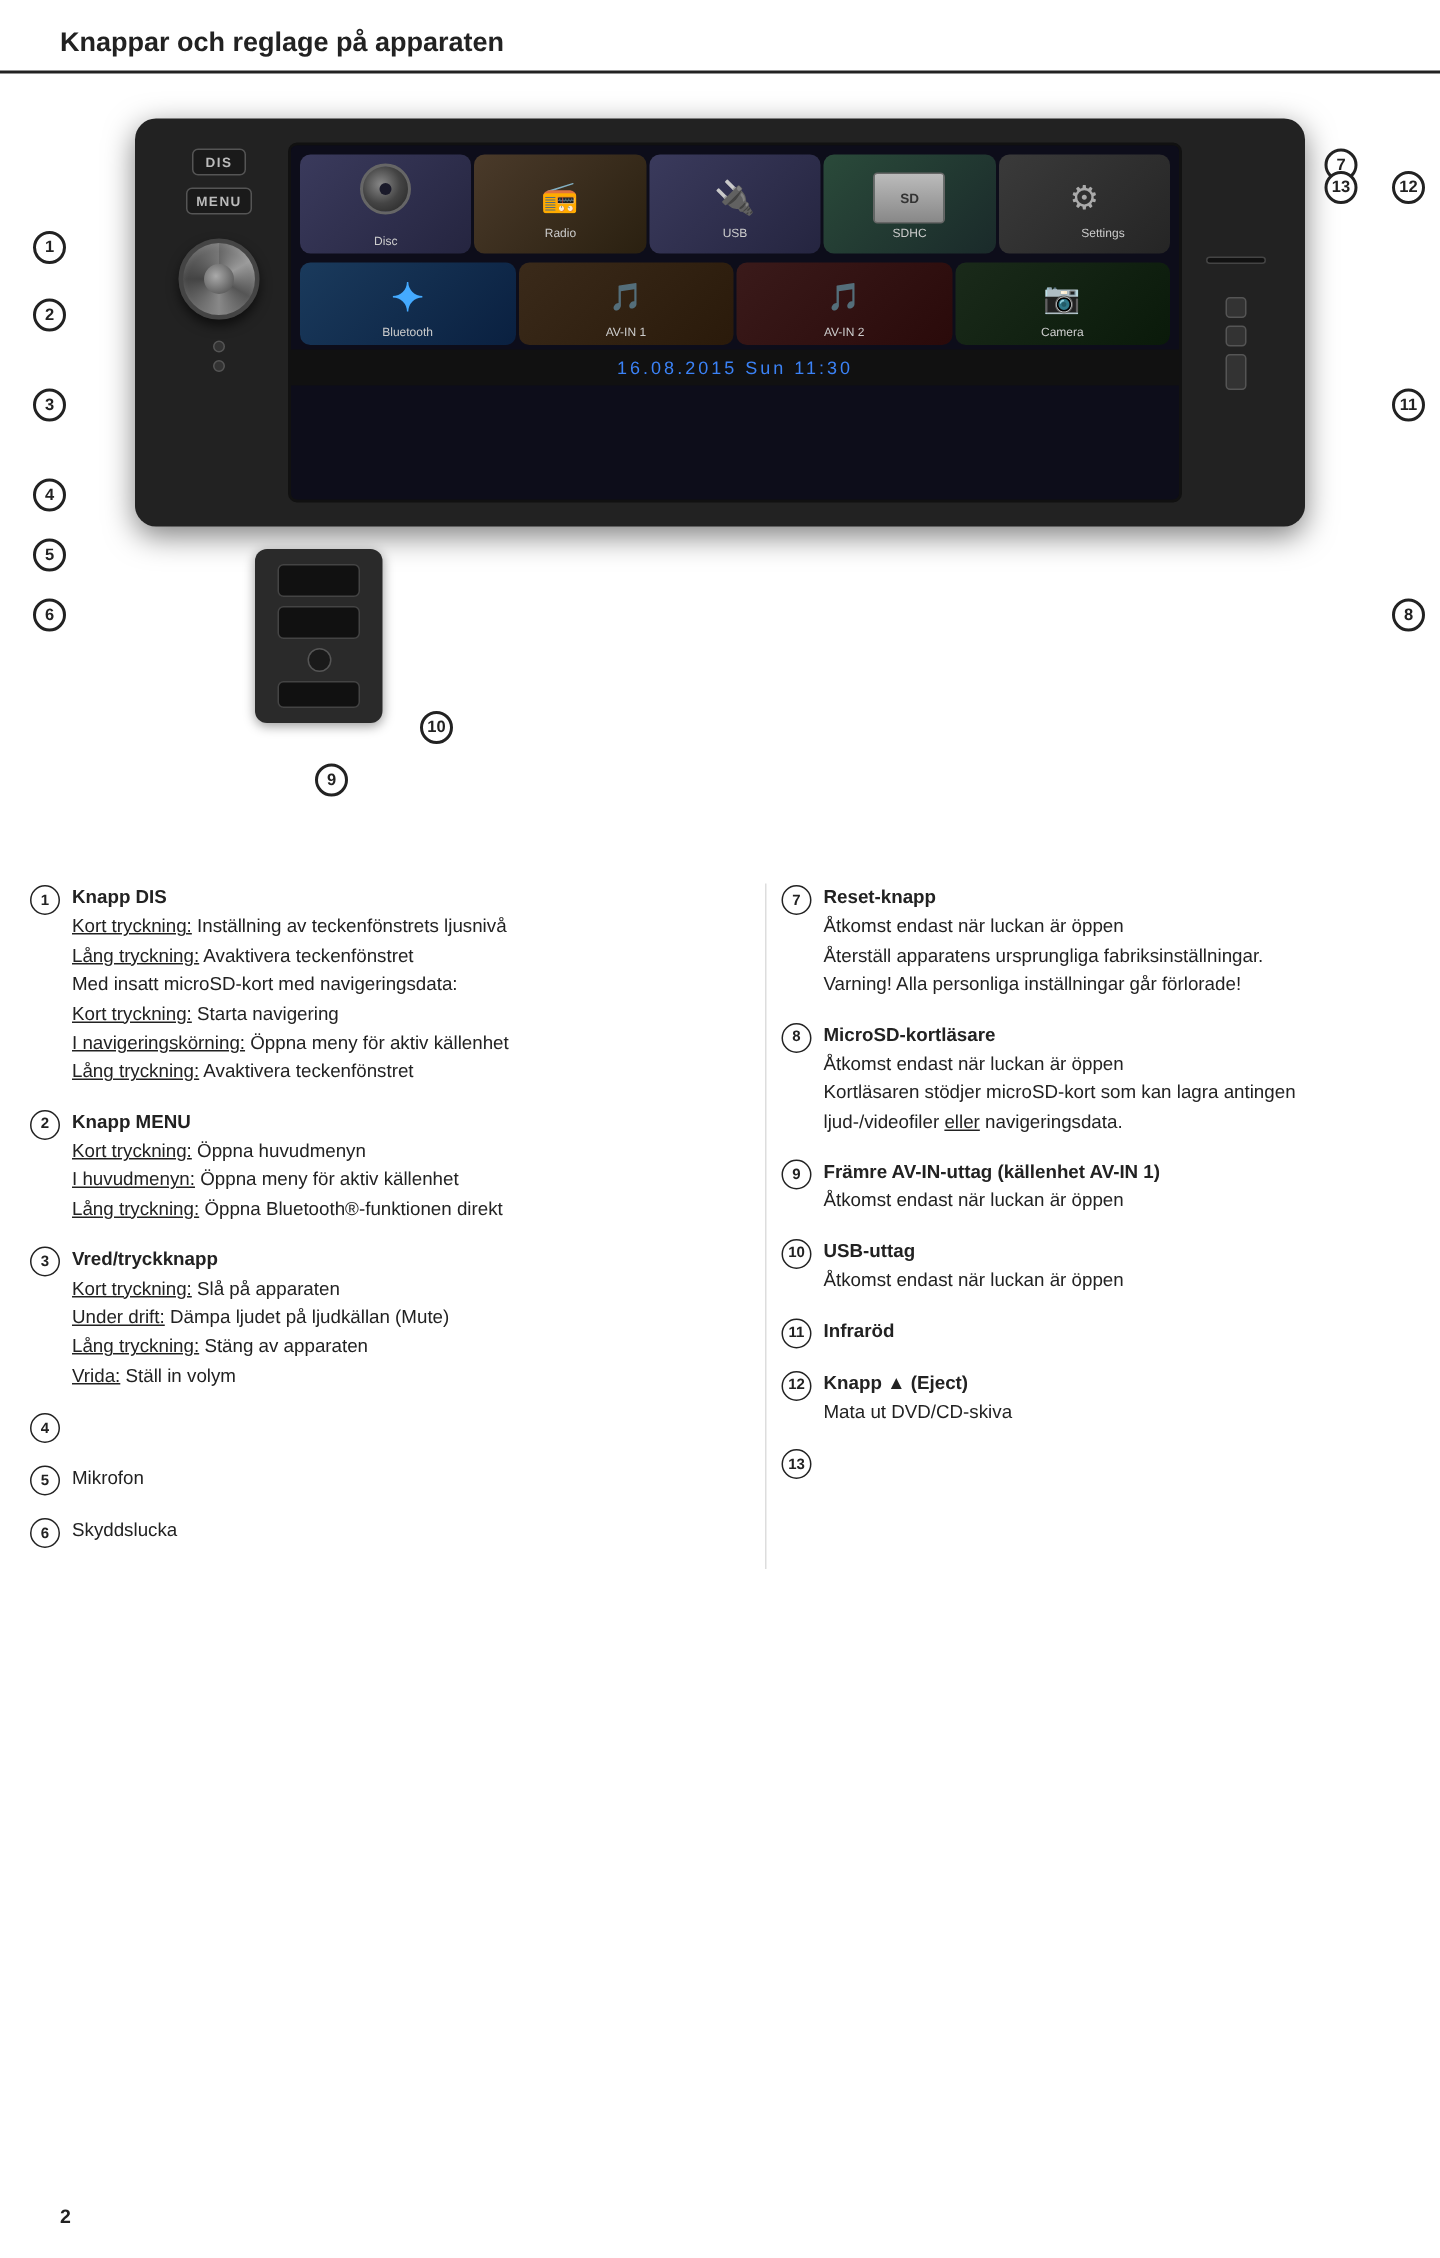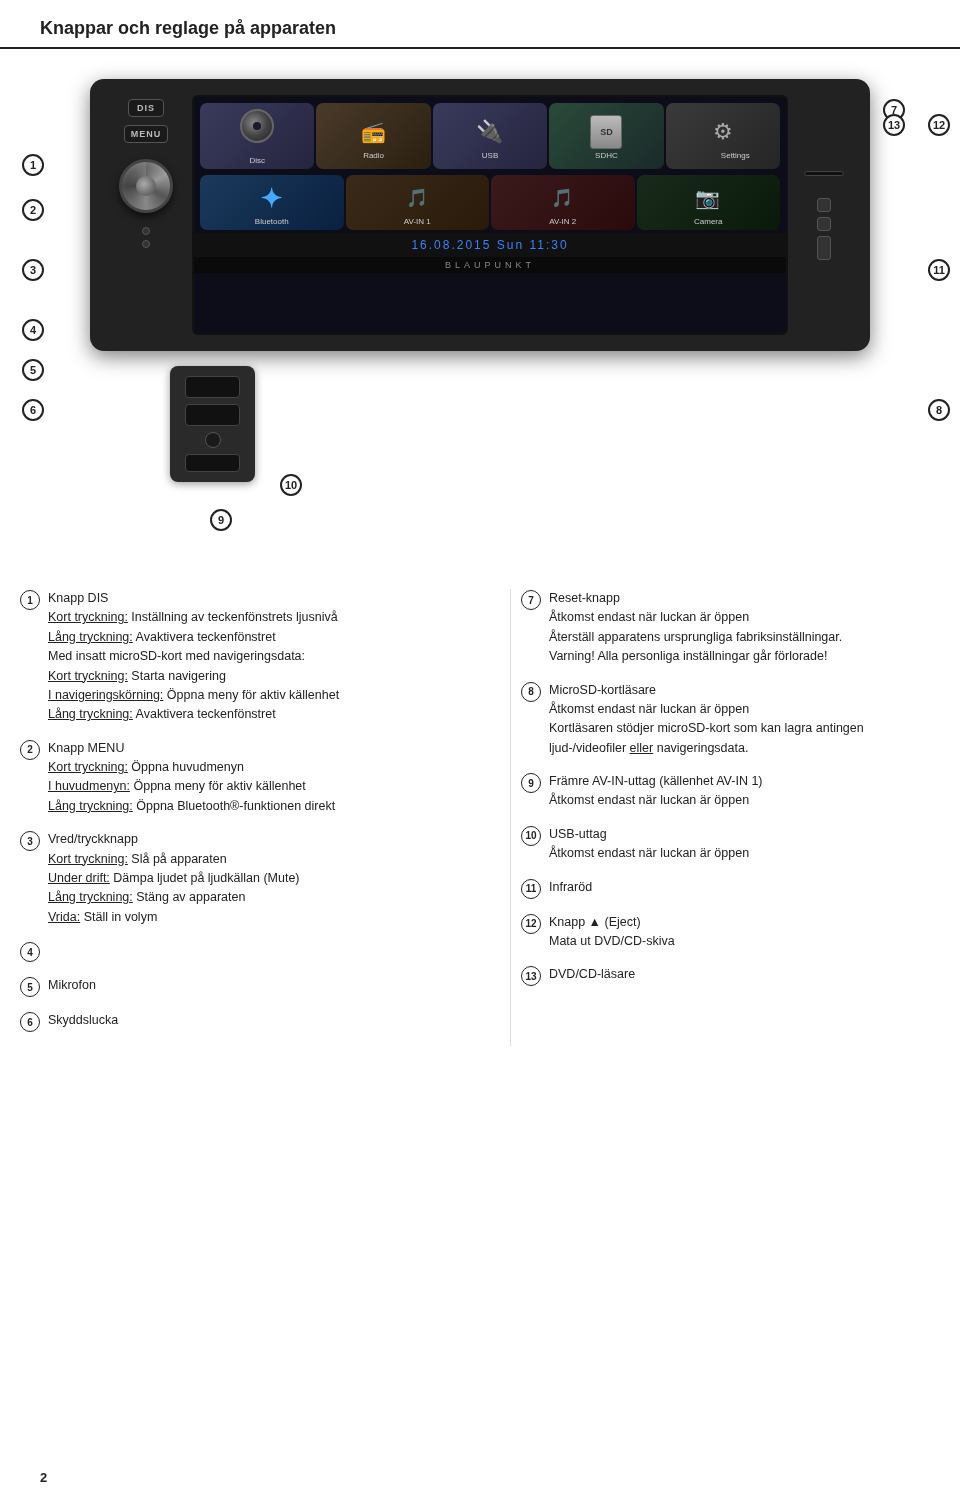--- a/index.html
+++ b/index.html
@@ -95,21 +95,21 @@
       background: #fff;
     }
 
     .item-content {
       flex: 1;
       font-size: 12.5px;
       line-height: 1.55;
     }
 
     .item-content .item-title {
-      font-weight: normal;
+      font-weight: bold;
     }
 
     .item-content .label {
       font-weight: normal;
       text-decoration: underline;
     }
 
     
     .page-number {
       position: absolute;
@@ -212,21 +212,21 @@
               <div style="width:34px; height:34px; display:flex; align-items:center; justify-content:center; color:#ddd; font-size:20px;">📻</div>
               <span style="color:#ccc; font-size:8px;">Radio</span>
             </div>
 
             <div style="background:linear-gradient(135deg,#3a3a5c,#252540); border-radius:7px; display:flex; flex-direction:column; align-items:center; justify-content:center; padding:6px 2px 4px; gap:2px;">
               <div style="width:34px; height:34px; display:flex; align-items:center; justify-content:center; color:#aaa; font-size:22px;">🔌</div>
               <span style="color:#ccc; font-size:8px;">USB</span>
             </div>
 
             <div style="background:linear-gradient(135deg,#2a4a3a,#1a2a2a); border-radius:7px; display:flex; flex-direction:column; align-items:center; justify-content:center; padding:6px 2px 4px; gap:2px;">
-              <div style="width:32px; height:34px; background:linear-gradient(180deg,#bbb,#888); border-radius:3px; border:1px solid #666; display:flex; align-items:center; justify-content:center;">
+              <div style="width:48px; height:34px; background:linear-gradient(180deg,#bbb,#888); border-radius:3px; border:1px solid #666; display:flex; align-items:center; justify-content:center;">
                 <span style="font-size:9px; color:#333; font-weight:bold;">SD</span>
               </div>
               <span style="color:#ccc; font-size:8px;">SDHC</span>
             </div>
 
             <div style="background:linear-gradient(135deg,#3a3a3a,#252525); border-radius:7px; display:flex; flex-direction:column; align-items:center; justify-content:center; padding:6px 2px 4px; gap:2px;">
               <div style="width:34px; height:34px; display:flex; align-items:center; justify-content:center; color:#aaa; font-size:22px;">⚙</div>
               <span style="color:#ccc; font-size:8px;margin-left:25px;">Settings</span>
             </div>
           </div>
@@ -249,21 +249,20 @@
             </div>
 
             <div style="background:linear-gradient(135deg,#1a2a1a,#0a1a0a); border-radius:7px; display:flex; flex-direction:column; align-items:center; justify-content:center; padding:6px 2px 4px; gap:2px;">
               <div style="width:34px; height:34px; display:flex; align-items:center; justify-content:center; color:#8a8; font-size:20px;">📷</div>
               <span style="color:#ccc; font-size:8px;">Camera</span>
             </div>
           </div>
 
           <div style="background:#111; color:#3b82f6; text-align:center; font-size:12px; padding:5px; letter-spacing:2px;">16.08.2015   Sun   11:30</div>
 
-          <div style="background:#0a0a0a; text-align:center; padding:3px; font-size:9px; color:#888; letter-spacing:4px;">BLAUPUNKT</div>
         </div>
 
         <div style="display:flex; flex-direction:column; align-items:center; gap:8px; width:52px; justify-content:center;">
 
           <div style="width:40px; height:5px; background:#111; border-radius:3px; border:1px solid #444; margin-bottom:4px;"></div>
 
           <div style="display:flex; flex-direction:column; gap:5px; align-items:center; margin-top:10px;">
             <div style="width:14px; height:14px; background:#333; border-radius:3px; border:1px solid #555;"></div>
             <div style="width:14px; height:14px; background:#333; border-radius:3px; border:1px solid #555;"></div>
             <div style="width:14px; height:24px; background:#333; border-radius:3px; border:1px solid #555;"></div>
@@ -388,21 +387,18 @@
     <div class="item-block">
       <span class="item-number">12</span>
       <div class="item-content">
         <span class="item-title">Knapp ▲ (Eject)</span><br>
         <span>Mata ut DVD/CD-skiva</span>
       </div>
     </div>
 
     <div class="item-block">
       <span class="item-number">13</span>
-      <div class="item-content">
-        <span class="item-title">DVD/CD-läsare</span>
-      </div>
     </div>
 
   </div>
 </div>
 
 <div class="page-number">2</div>
 
 </body></html>

